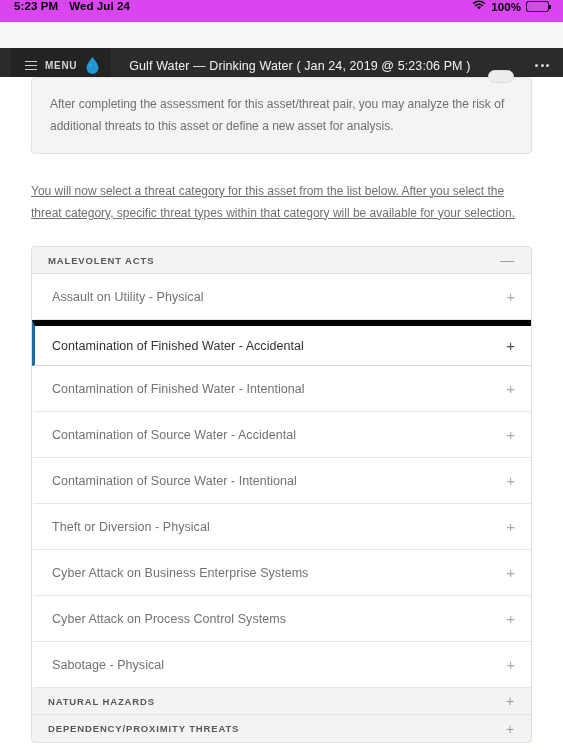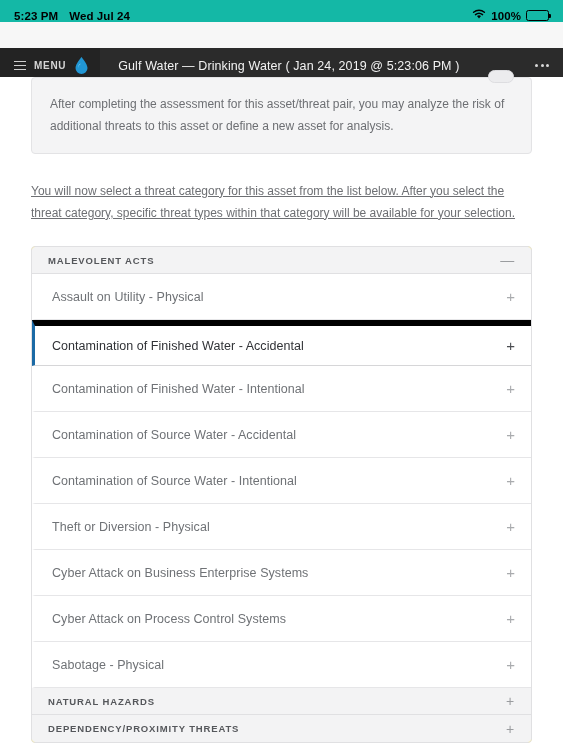--- a/index.html
+++ b/index.html
@@ -9,23 +9,23 @@
     height: 750px;
     overflow: hidden;
     background: #ffffff;
     font-family: "Liberation Sans", sans-serif;
     -webkit-font-smoothing: antialiased;
   }
 
   
   .status-bar {
     height: 22px;
-    background: #14b8a6;
-    display: flex;
-    align-items: flex-end;
+    background: #d946ef;
+    display: flex;
+    align-items: flex-start;
     padding: 0 14px;
     font-size: 11.5px;
     font-weight: 700;
     color: #000000;
     letter-spacing: 0.1px;
   }
   .status-left { display: flex; align-items: center; gap: 11px; }
   .status-right {
     margin-left: auto;
     display: flex;
@@ -68,20 +68,21 @@
     color: #ffffff;
     position: relative;
   }
   .menu-zone {
     display: flex;
     align-items: center;
     gap: 8px;
     padding: 0 11px 0 14px;
     height: 100%;
     background: #232323;
+    margin-left: 11px;
   }
   .hamburger { display: flex; flex-direction: column; gap: 2.5px; }
   .hamburger span {
     display: block;
     width: 12px;
     height: 1.4px;
     background: #cfcfcf;
   }
   .menu-label {
     font-size: 10px;

